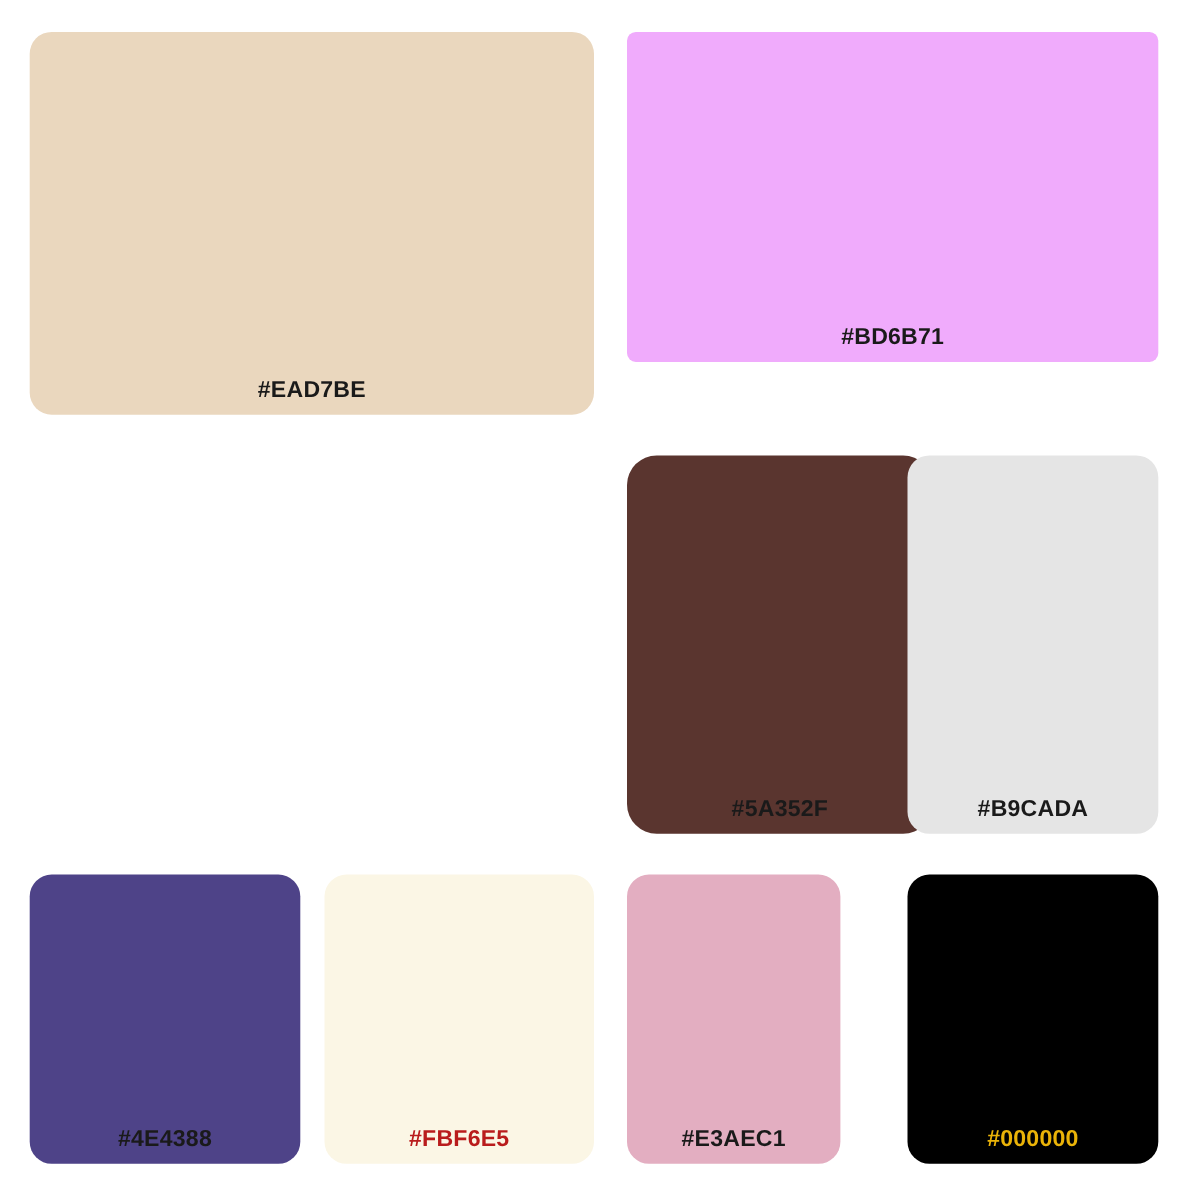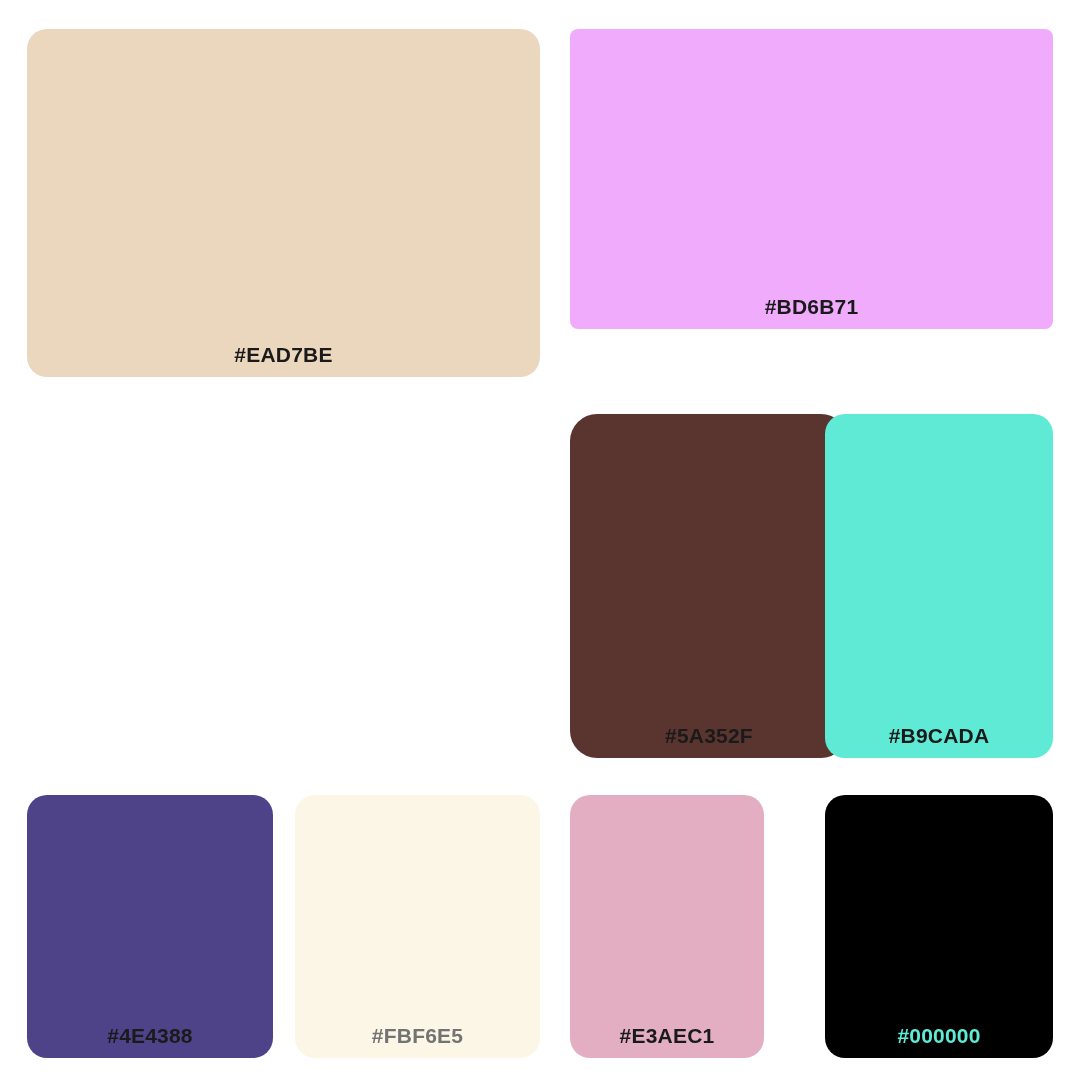--- a/index.html
+++ b/index.html
@@ -48,28 +48,28 @@
 <div id="palette" style="background: rgb(255, 255, 255); width: 1080px; height: 1080px;">
     <div class="swatch" style="left: 27px; top: 29px; width: 513px; height: 348px; border-radius: 20px; background: rgb(234, 215, 190);">
       <span class="swatch-label" style="color: rgb(26, 26, 26);">#EAD7BE</span>
     </div>
     <div class="swatch" style="left: 570px; top: 29px; width: 483px; height: 300px; border-radius: 8px; background: #f0abfc;">
       <span class="swatch-label" style="color: rgb(26, 26, 26);">#BD6B71</span>
     </div>
     <div class="swatch" style="left: 570px; top: 414px; width: 278px; height: 344px; border-radius: 27px; background: rgb(90, 53, 47);">
       <span class="swatch-label" style="color: rgb(26, 26, 26);">#5A352F</span>
     </div>
-    <div class="swatch" style="left: 825px; top: 414px; width: 228px; height: 344px; border-radius: 20px; background: #5eead4;">
+    <div class="swatch" style="left: 825px; top: 414px; width: 228px; height: 344px; border-radius: 20px; background: #e5e5e5;">
       <span class="swatch-label" style="color: rgb(26, 26, 26);">#B9CADA</span>
     </div>
     <div class="swatch" style="left: 27px; top: 795px; width: 246px; height: 263px; border-radius: 20px; background: rgb(78, 67, 136);">
       <span class="swatch-label" style="color: rgb(26, 26, 26);">#4E4388</span>
     </div>
     <div class="swatch" style="left: 295px; top: 795px; width: 245px; height: 263px; border-radius: 20px; background: rgb(251, 246, 229);">
-      <span class="swatch-label" style="color: #737373;">#FBF6E5</span>
+      <span class="swatch-label" style="color: #b91c1c;">#FBF6E5</span>
     </div>
     <div class="swatch" style="left: 570px; top: 795px; width: 194px; height: 263px; border-radius: 20px; background: rgb(227, 174, 193);">
       <span class="swatch-label" style="color: rgb(26, 26, 26);">#E3AEC1</span>
     </div>
     <div class="swatch" style="left: 825px; top: 795px; width: 228px; height: 263px; border-radius: 20px; background: rgb(0, 0, 0);">
-      <span class="swatch-label" style="color: #5eead4;">#000000</span>
+      <span class="swatch-label" style="color: #eab308;">#000000</span>
     </div>
   </div>
 
 </body></html>

